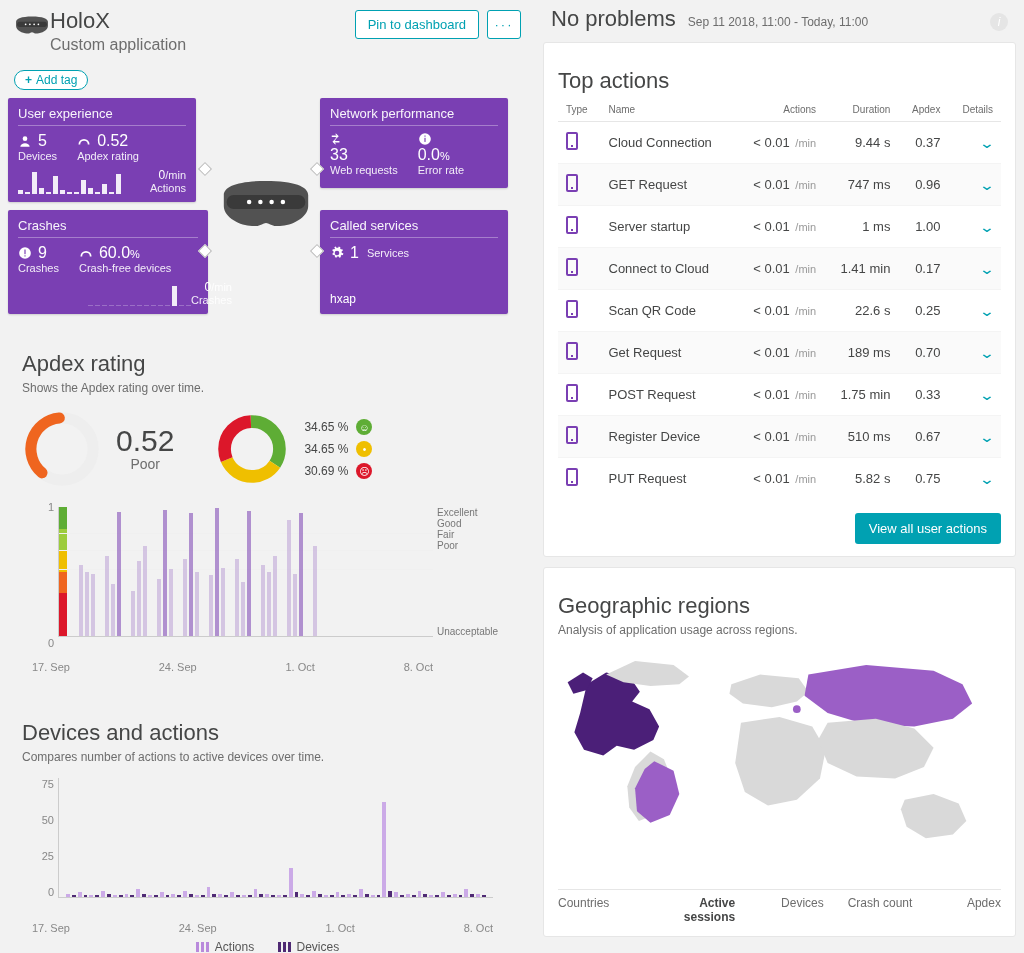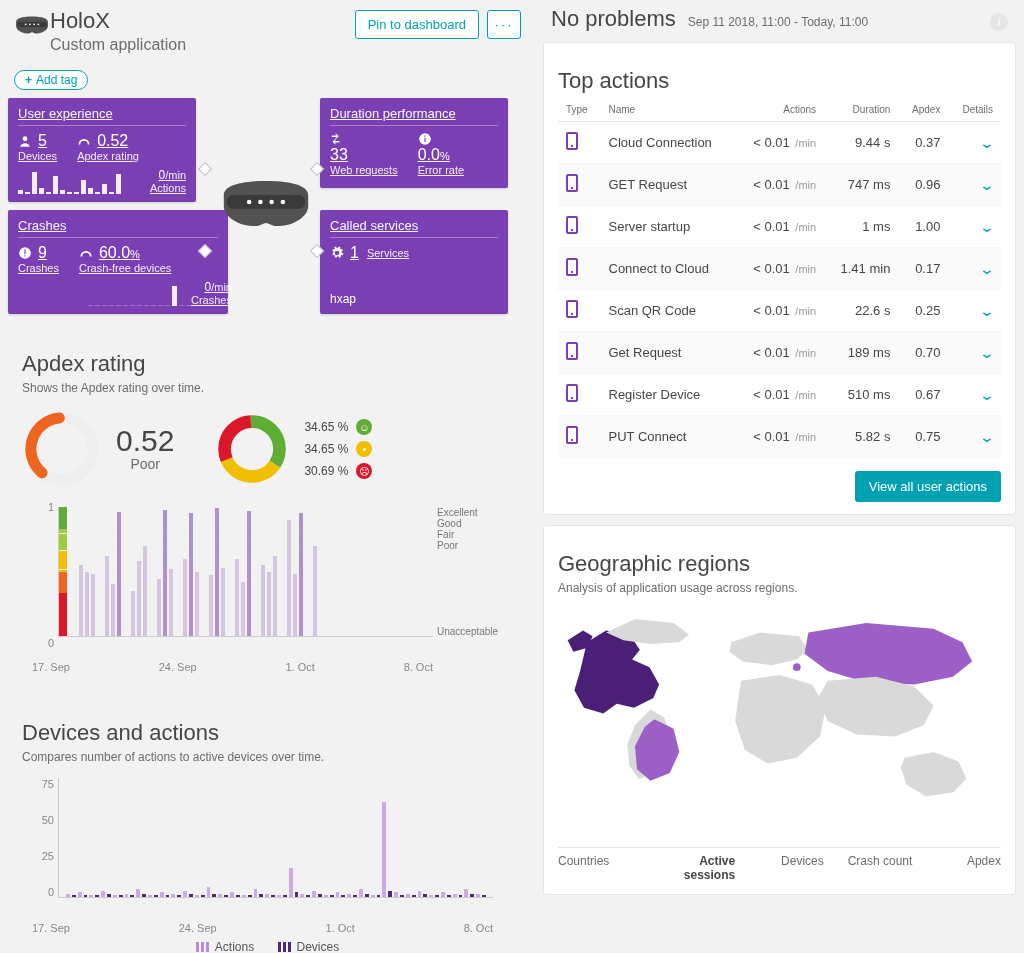--- a/index.html
+++ b/index.html
@@ -67,21 +67,20 @@
     margin: 6px 0 0 14px; cursor:pointer; background:#fff;
   }
   .add-tag .plus { font-weight:bold; }
 
   
   .tiles-area { position: relative; height: 220px; margin: 8px 8px 0 8px; }
   .tile {
     position:absolute; color:#fff; background: var(--purple-tile);
     border-radius: 2px; padding: 8px 10px; font-size: 12px;
     box-shadow: 0 1px 2px rgba(0,0,0,.15);
-    text-decoration: underline;
   }
   .tile header { font-size:13px; opacity:.95; border-bottom:1px solid rgba(255,255,255,.35); padding-bottom:4px; margin-bottom:6px;}
   .tile .row { display:flex; gap: 20px; }
   .tile .metric { display:flex; flex-direction:column; }
   .tile .metric .label-line { display:flex; align-items:center; gap:6px; }
   .tile .metric .big { font-size:16px; }
   .tile .sub { font-size:11px; opacity:.9; }
   .tile .pm { text-align:right; font-size:12px; margin-top: 6px; }
   .tile .mini-icon { width:14px; height:14px; display:inline-block; }
   .spark { display:flex; align-items:flex-end; gap:2px; height:24px; margin-top:6px; }
@@ -259,21 +258,21 @@
               <span style="height: 20px;"></span>
             </div>
           <div class="pm" style="margin-left:auto;">
             <span>0</span><span class="sub">/min</span>
             <div class="sub">Actions</div>
           </div>
         </div>
       </div>
 
       <div class="tile" style="left:312px; top:0; width:188px; height:90px;">
-        <header>Duration performance</header>
+        <header>Network performance</header>
         <div class="row">
           <div class="metric">
             <div class="label-line">
               <svg class="mini-icon" viewBox="0 0 24 24" fill="#fff">
                   <path d="M3 8h14l-4-4 2-2 8 8-8 8-2-2 4-4H3z" transform="scale(.6) translate(2,2)"></path>
                   <path d="M21 16H7l4 4-2 2-8-8 8-8 2 2-4 4h14z" transform="scale(.6) translate(6,14)"></path>
                 </svg>
             </div>
             <span class="big">33</span>
             <span class="sub">Web requests</span>
@@ -285,21 +284,21 @@
                   <rect x="11" y="10" width="2" height="7" fill="#7a3fb3"></rect>
                   <rect x="11" y="6" width="2" height="2" fill="#7a3fb3"></rect>
                 </svg>
             </div>
             <span class="big"><span>0.0</span><span style="font-size:11px;">%</span></span>
             <span class="sub">Error rate</span>
           </div>
         </div>
       </div>
 
-      <div class="tile" style="left:0; top:112px; width:220px; height:104px;">
+      <div class="tile" style="left:0; top:112px; width:200px; height:104px;">
         <header>Crashes</header>
         <div class="row">
           <div class="metric">
             <div class="label-line">
               <svg class="mini-icon" viewBox="0 0 24 24" fill="#fff">
                   <circle cx="12" cy="12" r="10"></circle>
                   <rect x="11" y="6" width="2" height="8" fill="#7a3fb3"></rect>
                   <rect x="11" y="16" width="2" height="2" fill="#7a3fb3"></rect>
                 </svg>
               <span class="big">9</span>
@@ -670,29 +669,37 @@
             <tr>
               <td><span class="mobile-icon"></span></td>
               <td>Get Request</td>
               <td>&lt; 0.01 <span class="unit">/min</span></td>
               <td>189 ms</td>
               <td>0.70</td>
               <td><span class="chev">⌄</span></td>
             </tr>
             <tr>
               <td><span class="mobile-icon"></span></td>
+              <td>POST Request</td>
+              <td>&lt; 0.01 <span class="unit">/min</span></td>
+              <td>1.75 min</td>
+              <td>0.33</td>
+              <td><span class="chev">⌄</span></td>
+            </tr>
+            <tr>
+              <td><span class="mobile-icon"></span></td>
               <td>Register Device</td>
               <td>&lt; 0.01 <span class="unit">/min</span></td>
               <td>510 ms</td>
               <td>0.67</td>
               <td><span class="chev">⌄</span></td>
             </tr>
             <tr>
               <td><span class="mobile-icon"></span></td>
-              <td>PUT Connect</td>
+              <td>PUT Request</td>
               <td>&lt; 0.01 <span class="unit">/min</span></td>
               <td>5.82 s</td>
               <td>0.75</td>
               <td><span class="chev">⌄</span></td>
             </tr>
           </tbody>
       </table>
       <button class="btn-teal">View all user actions</button>
     </div>
 

